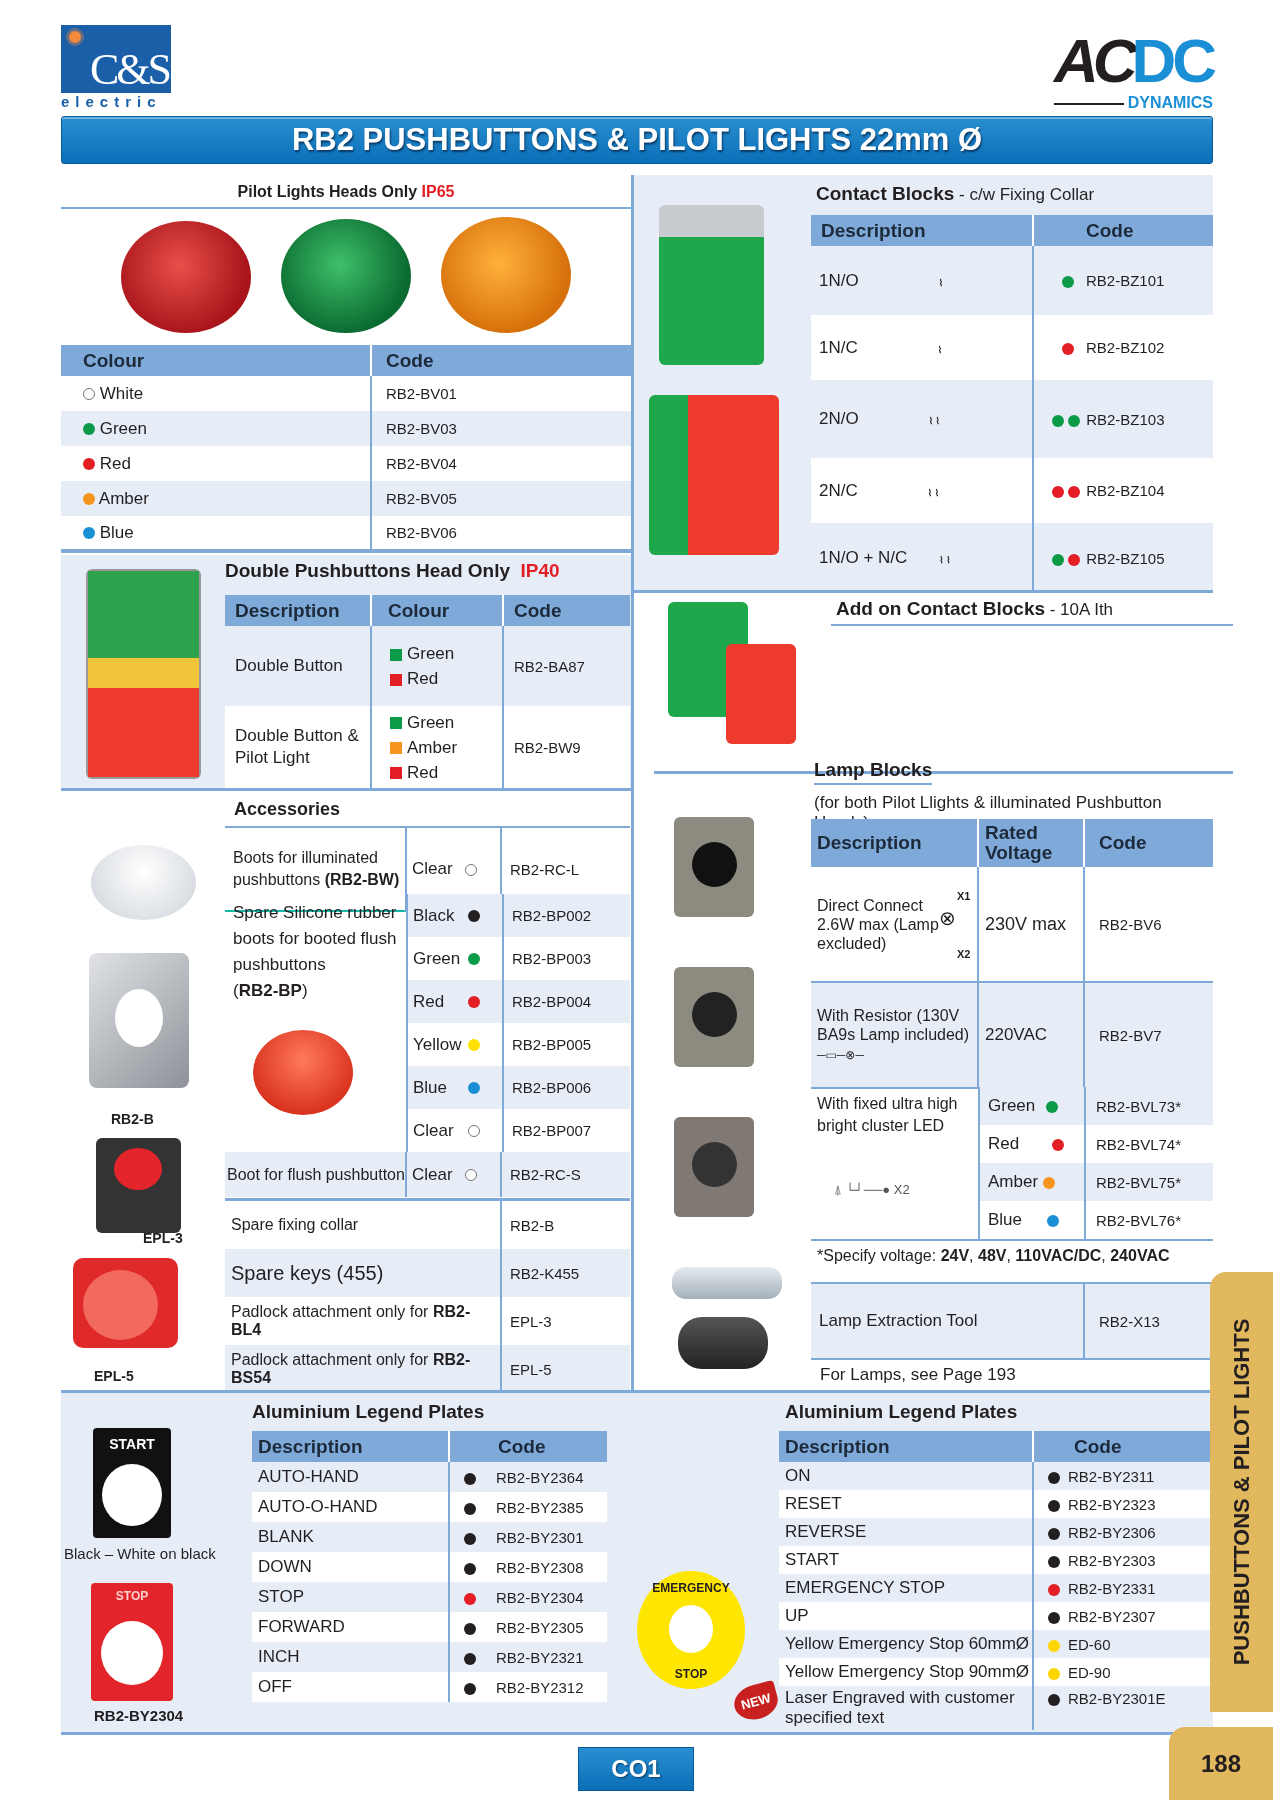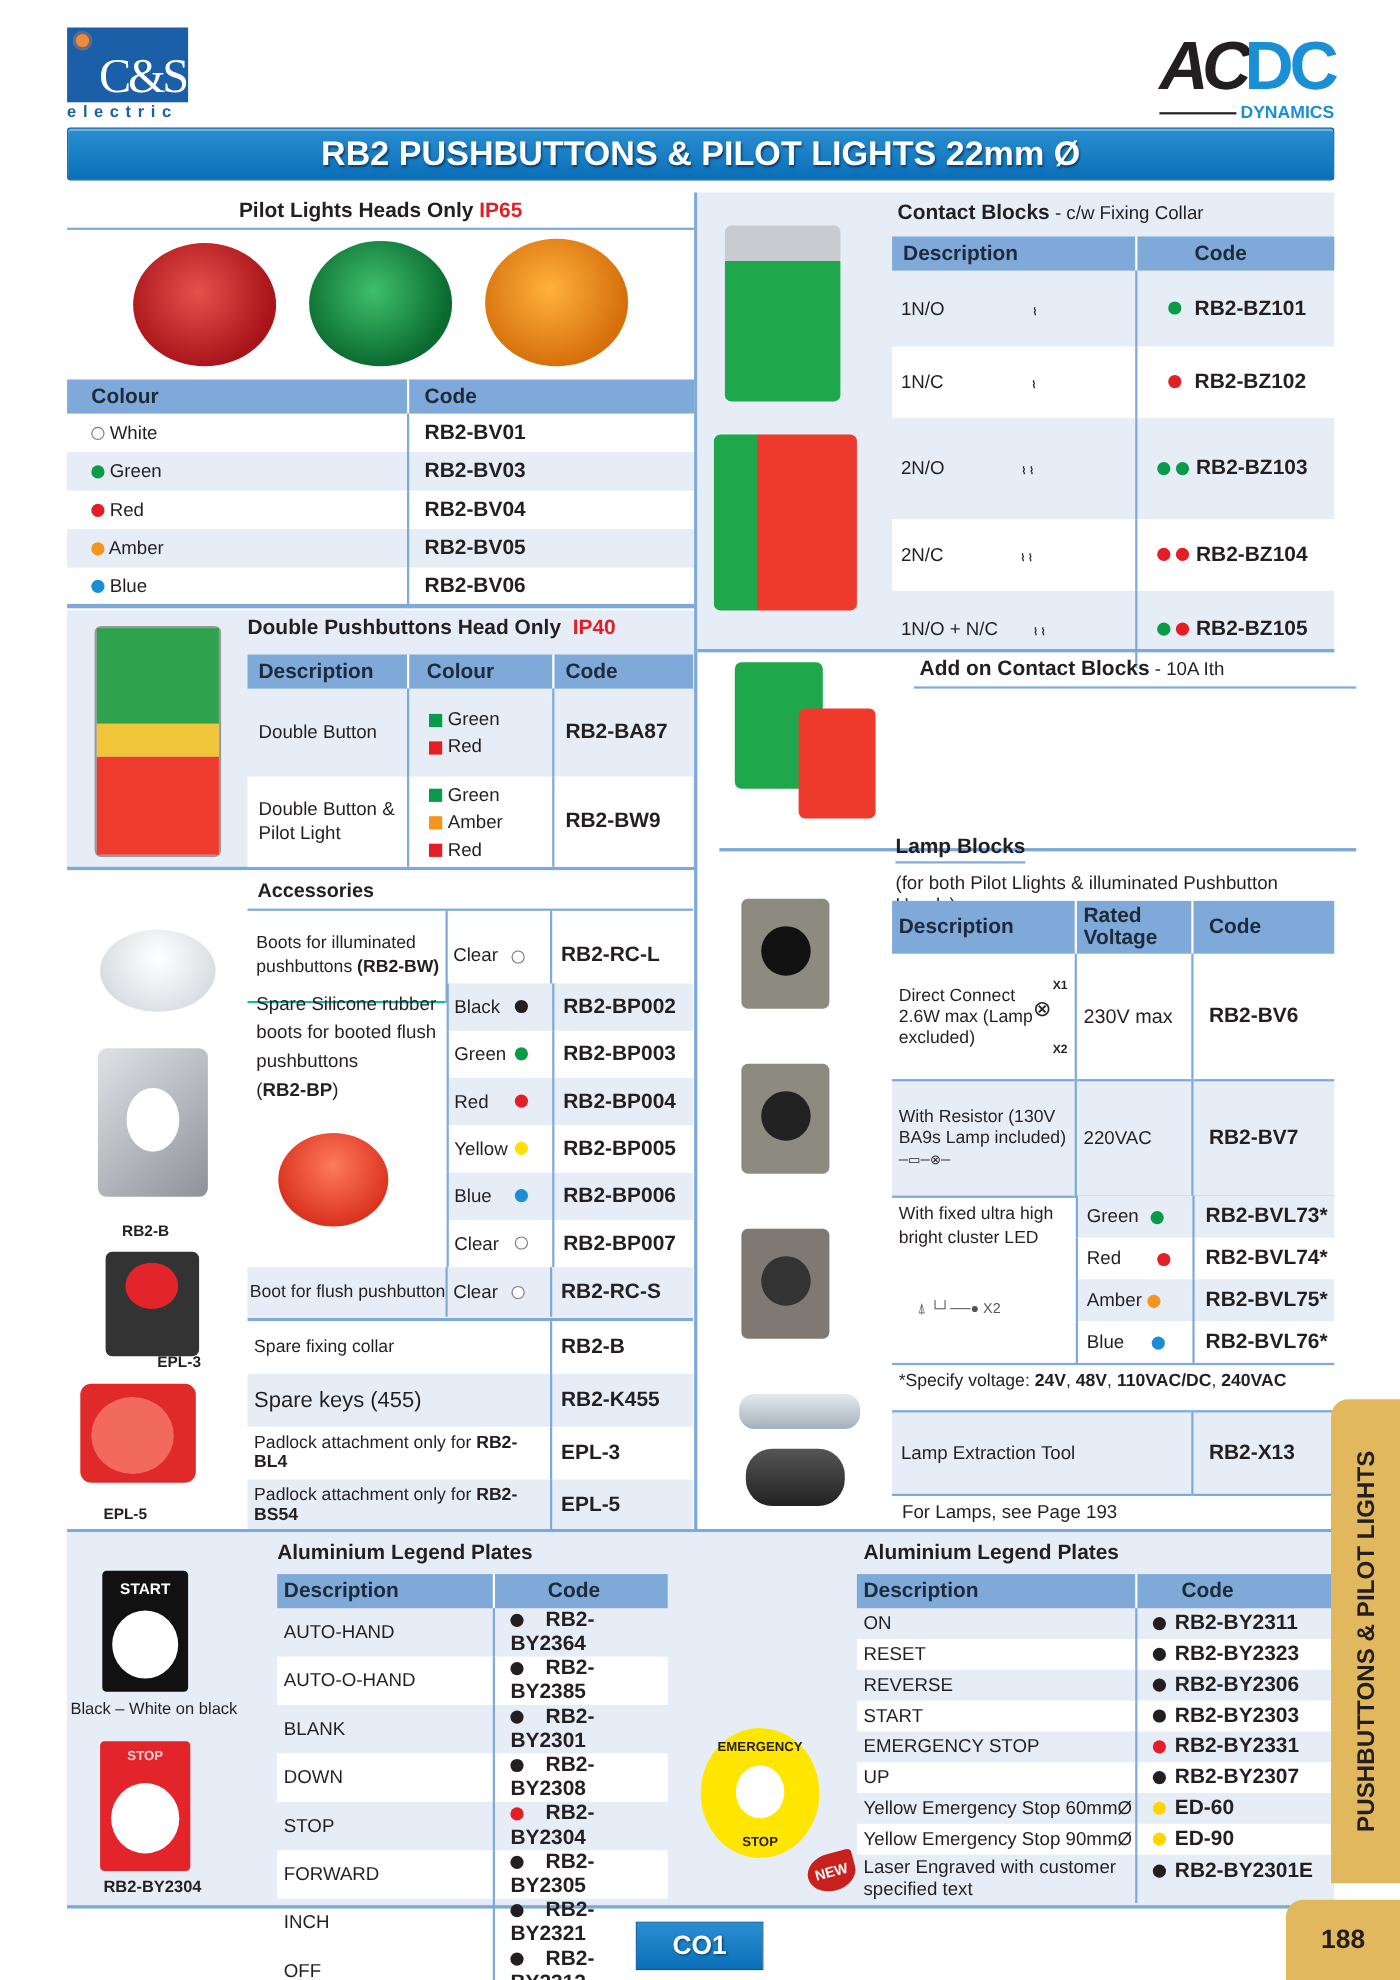--- a/index.html
+++ b/index.html
@@ -8,21 +8,21 @@
   .bold { font-weight: bold; }
   .red { color: #e31e24; }
   .hdr { background: #7ea9d9; font-weight: bold; color: #1d2a3a; }
   .lightbg { background: #e6edf7; }
   .bline { border-bottom: 2px solid #7ea9d9; }
   .dot { display: inline-block; width: 12px; height: 12px; border-radius: 50%; vertical-align: middle; }
   .dot.hollow { border: 1.5px solid #777; background: #fff; }
   .sq { display: inline-block; width: 12px; height: 12px; vertical-align: middle; margin-right: 5px; }
   table { border-collapse: collapse; }
   .grid-v { border-left: 2px solid #7ea9d9; }
-  .code { font-weight: bold; font-size: 19px; }
+  .code { font-weight: normal; font-size: 15px; }
   .txt { font-size: 17px; }
   
   .cs-logo { left: 61px; top: 25px; width: 110px; height: 86px; }
   .cs-box { width: 110px; height: 68px; background: #1a5fa8; position: relative; }
   .cs-box .sun { position: absolute; left: 8px; top: 6px; width: 12px; height: 12px; border-radius: 50%; background: #f08a3c; box-shadow: 0 0 0 3px rgba(240,138,60,0.35); }
   .cs-box .cs { position: absolute; right: 2px; bottom: -2px; color: #fff; font-family: "Liberation Serif", serif; font-size: 44px; letter-spacing: -3px; }
   .cs-elec { font-size: 15px; letter-spacing: 6px; color: #1a5fa8; font-weight: bold; }
   .acdc { right: 60px; top: 30px; width: 190px; height: 80px; }
   .acdc .ac { font-size: 62px; font-weight: bold; font-style: italic; color: #231f20; letter-spacing: -6px; line-height: 62px; display: inline-block; }
   .acdc .dc { font-size: 62px; font-weight: bold; color: #1a8fd6; letter-spacing: -4px; line-height: 62px; display: inline-block; }
@@ -49,21 +49,21 @@
 <div class="abs acdc">
   <div style="text-align:right;">
     <span class="ac">AC</span><span class="dc">DC</span>
   </div>
   <div class="dyn"><span class="wire"></span><span>DYNAMICS</span></div>
 </div>
 
 <div class="abs title-bar">RB2 PUSHBUTTONS &amp; PILOT LIGHTS 22mm Ø</div>
 
 <div class="abs" style="left:61px; top:175px; width:570px; height:378px;">
-  <div style="height:34px; text-align:center; font-size:19px; font-weight:bold; line-height:34px;" class="bline">
+  <div style="height:34px; text-align:center; font-size:16px; font-weight:bold; line-height:34px;" class="bline">
     <span>Pilot Lights Heads Only</span> <span class="red">IP65</span>
   </div>
   <div style="position:relative; height:136px;">
     <div class="product-img" style="left:60px; top:12px; width:130px; height:112px; border-radius:50%; background:radial-gradient(circle at 45% 40%, #e8504a, #a8141a 70%);"></div>
     <div class="product-img" style="left:220px; top:10px; width:130px; height:114px; border-radius:50%; background:radial-gradient(circle at 45% 40%, #3fc06a, #0a6a30 70%);"></div>
     <div class="product-img" style="left:380px; top:8px; width:130px; height:116px; border-radius:50%; background:radial-gradient(circle at 45% 40%, #ffb13d, #d6700a 70%);"></div>
   </div>
   <table style="width:570px;">
     <tbody>
         <tr class="hdr" style="height:31px; font-size:19px;">
@@ -246,21 +246,21 @@
       <td style="padding-left:52px; border-left:2px solid #fff;">Code</td>
     </tr>
     <tr style="height:69px;">
       <td class="txt" style="padding-left:8px;"><span>1N/O</span><span style="margin-left:80px; font-size:9px; font-weight:bold;">⌇</span></td>
       <td class="grid-v code" style="padding-left:28px;"><span class="dot" style="background:#0a9a48; margin-right:12px;"></span><span>RB2-BZ101</span></td>
     </tr>
     <tr style="height:65px; background:#fff;">
       <td class="txt" style="padding-left:8px;"><span>1N/C</span><span style="margin-left:80px; font-size:9px; font-weight:bold;">⌇</span></td>
       <td class="grid-v code" style="padding-left:28px;"><span class="dot" style="background:#e31e24; margin-right:12px;"></span><span>RB2-BZ102</span></td>
     </tr>
-    <tr style="height:92px;">
+    <tr style="height:78px;">
       <td class="txt" style="padding-left:8px;"><span>2N/O</span><span style="margin-left:70px; font-size:9px; font-weight:bold;">⌇ ⌇</span></td>
       <td class="grid-v code" style="padding-left:18px;"><span class="dot" style="background:#0a9a48;"></span> <span class="dot" style="background:#0a9a48; margin-right:6px;"></span><span>RB2-BZ103</span></td>
     </tr>
     <tr style="height:65px; background:#fff;">
       <td class="txt" style="padding-left:8px;"><span>2N/C</span><span style="margin-left:70px; font-size:9px; font-weight:bold;">⌇ ⌇</span></td>
       <td class="grid-v code" style="padding-left:18px;"><span class="dot" style="background:#e31e24;"></span> <span class="dot" style="background:#e31e24; margin-right:6px;"></span><span>RB2-BZ104</span></td>
     </tr>
     <tr style="height:70px;">
       <td class="txt" style="padding-left:8px;"><span>1N/O + N/C</span><span style="margin-left:32px; font-size:9px; font-weight:bold;">⌇ ⌇</span></td>
       <td class="grid-v code" style="padding-left:18px;"><span class="dot" style="background:#0a9a48;"></span> <span class="dot" style="background:#e31e24; margin-right:6px;"></span><span>RB2-BZ105</span></td>

